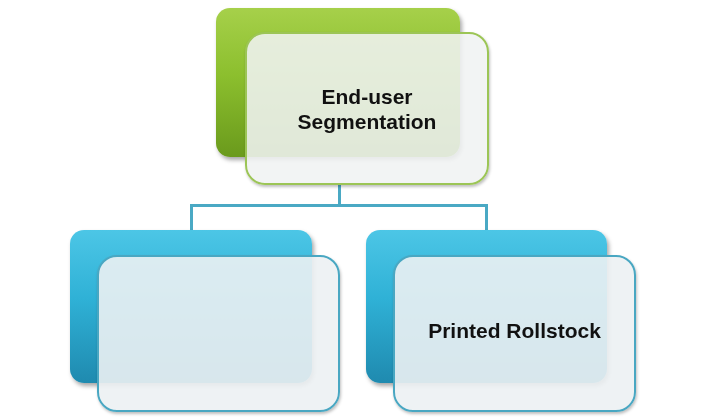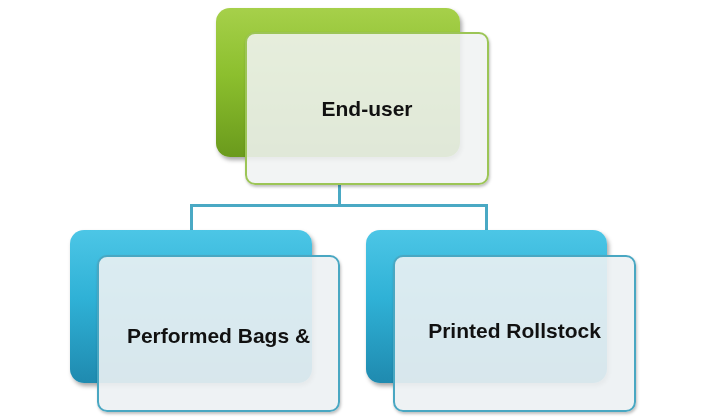--- a/index.html
+++ b/index.html
@@ -13,21 +13,21 @@
       position: absolute; border-radius: 14px;
       box-shadow: 2px 3px 4px rgba(0,0,0,0.35);
     }
     .back.green {
       background: linear-gradient(180deg, #a6d04a 0%, #8cbf2e 45%, #6a9a1c 100%);
     }
     .back.blue {
       background: linear-gradient(180deg, #4cc6e6 0%, #2fb1d6 45%, #1f8aaf 100%);
     }
     .front {
-      position: absolute; border-radius: 10px;
+      position: absolute; border-radius: 20px;
       background: rgba(240, 243, 243, 0.88);
       display: flex; align-items: center; justify-content: center;
       text-align: center; box-shadow: 1px 2px 3px rgba(0,0,0,0.25);
     }
     .front.green { border: 2px solid #9cc556; }
     .front.blue { border: 2px solid #49a7c2; background: rgba(236, 241, 243, 0.9); }
     .label {
       font-weight: bold; font-size: 21px; color: #111; line-height: 25px;
       font-family: "Liberation Sans", sans-serif;
     }
@@ -38,29 +38,29 @@
 <div class="connector" style="left:338px; top:183px; width:3px; height:24px;"></div>
 <div class="connector" style="left:190px; top:204px; width:298px; height:3px;"></div>
 <div class="connector" style="left:190px; top:204px; width:3px; height:28px;"></div>
 <div class="connector" style="left:485px; top:204px; width:3px; height:28px;"></div>
 
 <div>
   <div class="back green" style="left:216px; top:8px; width:244px; height:149px;"></div>
   <div class="front green" style="left:245px; top:32px; width:240px; height:149px;">
     <div class="label">
       <div>End-user</div>
+      <div>Segmentation</div>
     </div>
   </div>
 </div>
 
 <div>
   <div class="back blue" style="left:70px; top:230px; width:242px; height:153px;"></div>
   <div class="front blue" style="left:97px; top:255px; width:239px; height:153px;">
     <div class="label" style="margin-top:4px;">
-      <div>Performed Bags &amp;</div>
     </div>
   </div>
 </div>
 
 <div>
   <div class="back blue" style="left:366px; top:230px; width:241px; height:153px;"></div>
   <div class="front blue" style="left:393px; top:255px; width:239px; height:153px;">
     <div class="label" style="margin-top:-6px;text-align:right;">
       <div>Printed Rollstock</div>
     </div>

